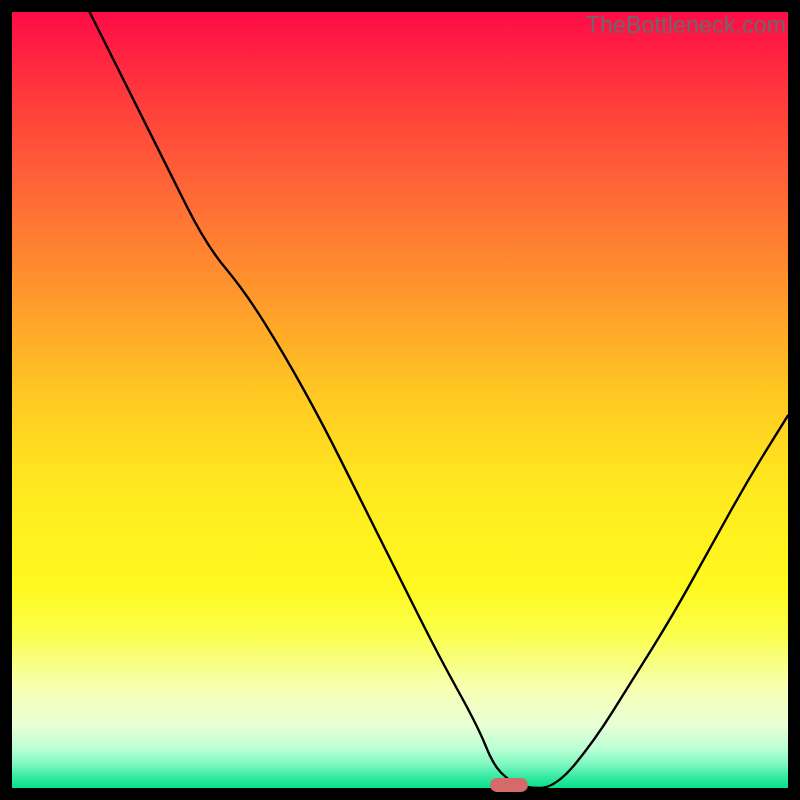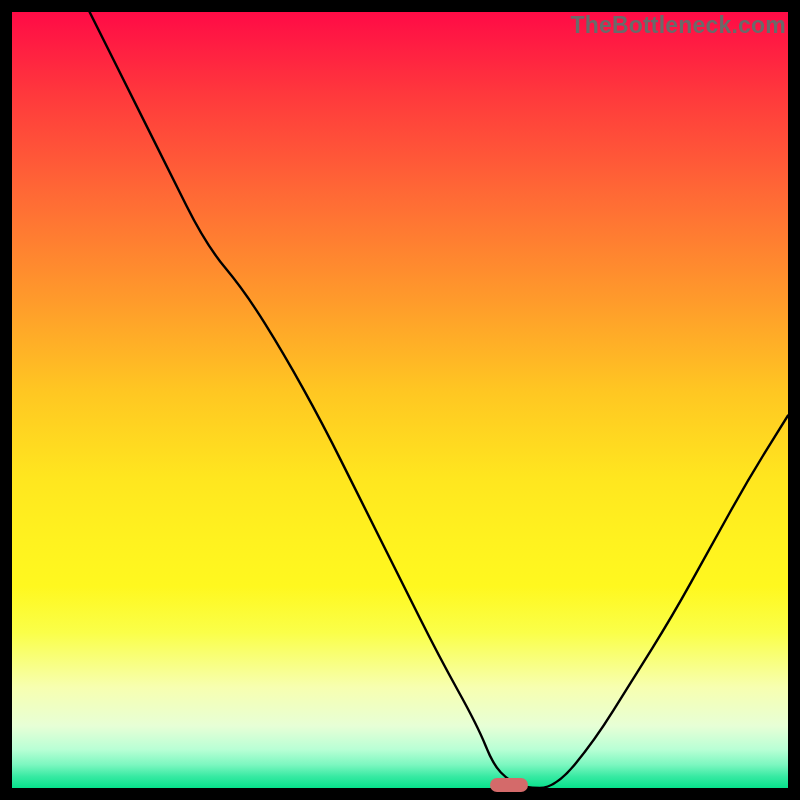--- a/index.html
+++ b/index.html
@@ -40,21 +40,21 @@
       #7cf7c0 97%,
       #38eaa3 98.5%,
       #07e18b 100%);
   }
   .watermark {
     position: absolute;
     top: 0;
     right: 2px;
     font-family: Arial, Helvetica, sans-serif;
     font-size: 23px;
-    font-weight: 700;
+    font-weight: 400;
     color: #6a6a6a;
     letter-spacing: 0.2px;
     user-select: none;
   }
   svg.curve {
     position: absolute;
     left: 0;
     top: 0;
     width: 776px;
     height: 776px;

